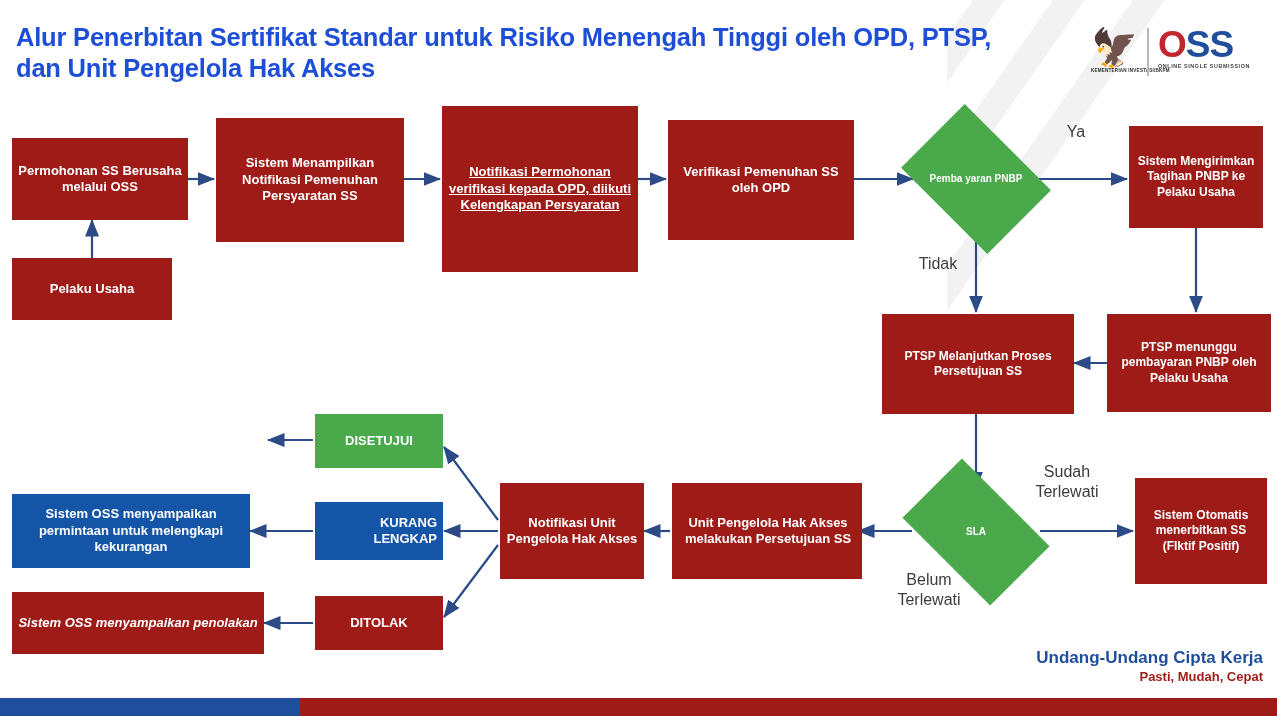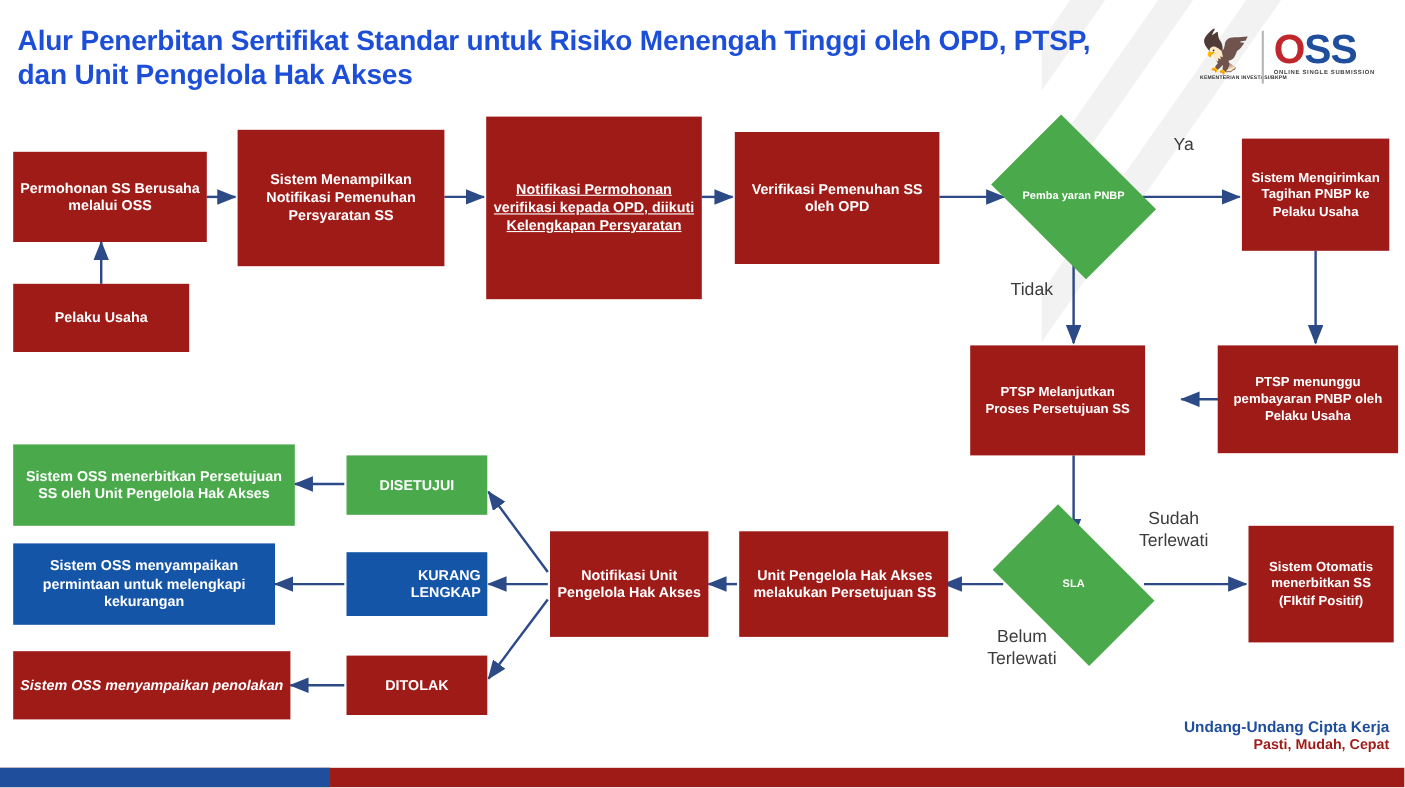--- a/index.html
+++ b/index.html
@@ -164,21 +164,21 @@
   .tagline {
     position: absolute;
     right: 14px;
     bottom: 30px;
     text-align: right;
     line-height: 1.3;
   }
   .tagline .l1 {
     color: #1f4e9c;
     font-weight: bold;
-    font-size: 14px;
+    font-size: 17px;
     margin-left: 20px;
   }
   .tagline .l2 {
     color: #9e1b18;
     font-weight: bold;
     font-size: 13px;
   }
   .footer-bar {
     position: absolute;
     left: 0;
@@ -273,40 +273,39 @@
 
   <div class="diamond" style="left:915px; top:134px; width:122px; height:90px;">
     <div class="shape"></div>
     <div class="dlabel">Pemba yaran PNBP</div>
   </div>
 
   <div class="node red small" style="left:1129px; top:126px; width:134px; height:102px;">Sistem Mengirimkan Tagihan PNBP ke Pelaku Usaha</div>
 
   <div class="node red small" style="left:1107px; top:314px; width:164px; height:98px;">PTSP  menunggu pembayaran PNBP oleh Pelaku Usaha</div>
 
-  <div class="node red small" style="left:882px; top:314px; width:159px; height:100px;text-align:center;">PTSP Melanjutkan Proses Persetujuan SS</div>
+  <div class="node red small" style="left:882px; top:314px; width:192px; height:100px;text-align:center;">PTSP Melanjutkan Proses Persetujuan SS</div>
 
   <div class="diamond" style="left:914px; top:490px; width:124px; height:84px;">
     <div class="shape"></div>
     <div class="dlabel">SLA</div>
   </div>
 
   <div class="node red small" style="left:1135px; top:478px; width:132px; height:106px;">Sistem Otomatis menerbitkan SS (FIktif Positif)</div>
 
   <div class="node red" style="left:672px; top:483px; width:190px; height:96px;padding-left:8px;">Unit Pengelola Hak Akses melakukan Persetujuan SS</div>
 
   <div class="node red" style="left:500px; top:483px; width:144px; height:96px;">Notifikasi Unit Pengelola Hak Akses</div>
 
   <div class="node green" style="left:315px; top:414px; width:128px; height:54px;">DISETUJUI</div>
 
   <div class="node blue" style="left:315px; top:502px; width:128px; height:58px;text-align:right;">KURANG LENGKAP</div>
 
   <div class="node red" style="left:315px; top:596px; width:128px; height:54px;">DITOLAK</div>
 
-  <div class="node green" style="left:12px; top:404px; width:256px; height:74px;">Sistem OSS menerbitkan Persetujuan SS  oleh Unit Pengelola Hak Akses</div>
 
   <div class="node blue" style="left:12px; top:494px; width:238px; height:74px;">Sistem OSS menyampaikan permintaan untuk melengkapi kekurangan</div>
 
   <div class="node red" style="left:12px; top:592px; width:252px; height:62px;font-style:italic;">Sistem OSS menyampaikan penolakan</div>
 
   <div class="edge-label" style="left:1056px; top:122px; width:40px;">Ya</div>
   <div class="edge-label" style="left:908px; top:254px; width:60px;">Tidak</div>
   <div class="edge-label" style="left:1022px; top:462px; width:90px;">Sudah
 Terlewati</div>
   <div class="edge-label" style="left:884px; top:570px; width:90px;">Belum

